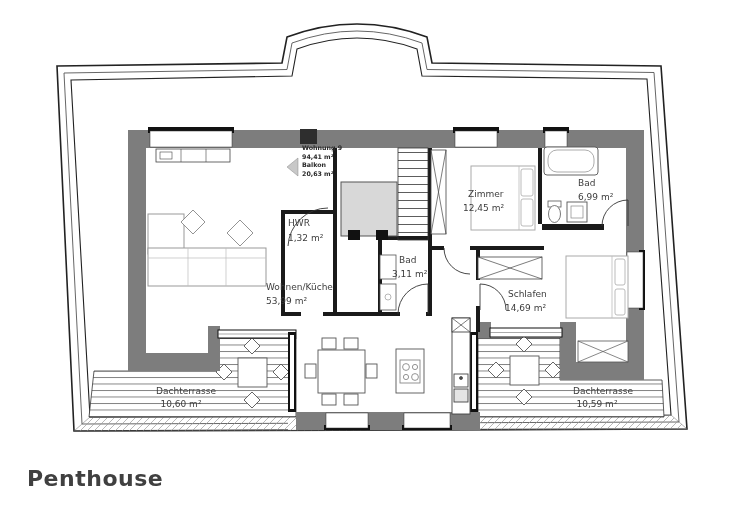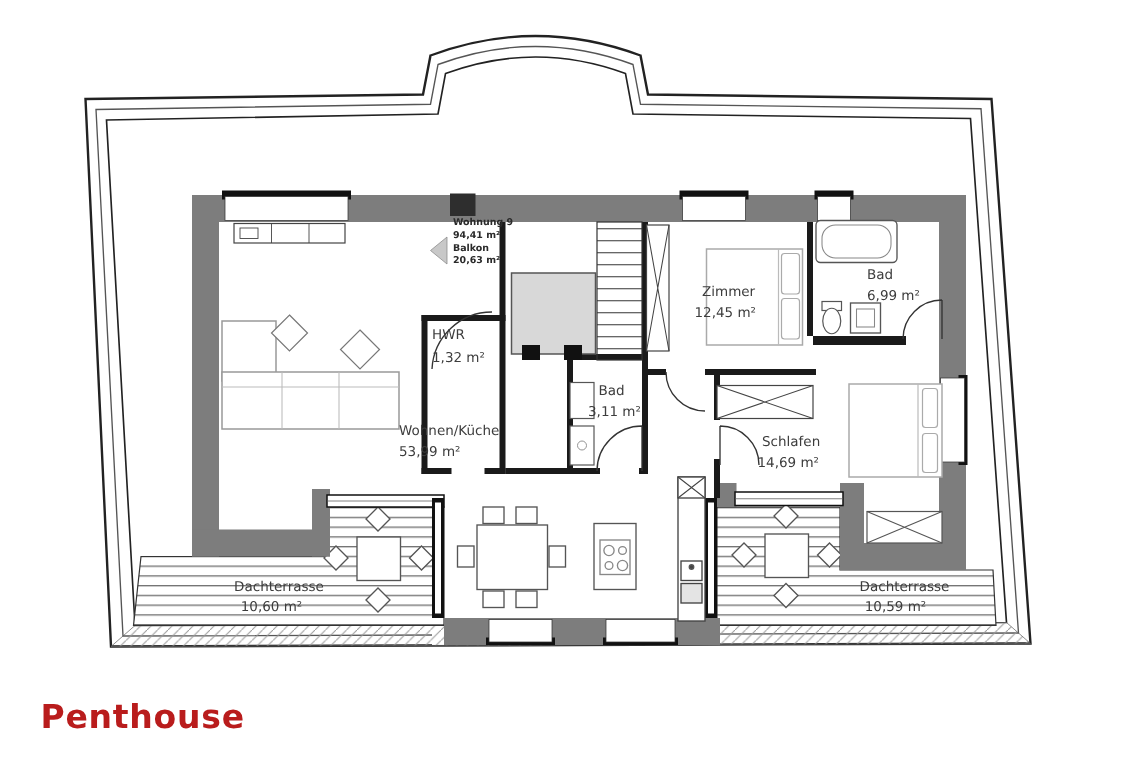--- a/index.html
+++ b/index.html
@@ -1,20 +1,20 @@
 <!DOCTYPE html>
 <html><head>
 <meta charset="utf-8">
 <style>
   html,body{margin:0;padding:0;background:#ffffff;}
   .canvas{position:relative;width:750px;height:520px;background:#ffffff;overflow:hidden;
           font-family:"DejaVu Sans",sans-serif;}
   .plan-svg{position:absolute;left:0;top:0;}
   .plan-title{position:absolute;left:27px;top:466px;font-size:22px;font-weight:bold;
-              color:#b91c1c;letter-spacing:0.5px;font-family:"DejaVu Sans",sans-serif;}
+              color:#404040;letter-spacing:0.5px;font-family:"DejaVu Sans",sans-serif;}
   text{font-family:"DejaVu Sans",sans-serif;fill:#3d3d3d;}
   .room-label{font-size:9px;}
   .tag-label{font-size:6.3px;font-weight:bold;fill:#2a2a2a;}
   .terr-label{font-size:9px;text-anchor:middle;}
 </style>
 </head>
 <body>
 
 <div class="canvas">
 <svg class="plan-svg" width="750" height="520" viewBox="0 0 750 520">

